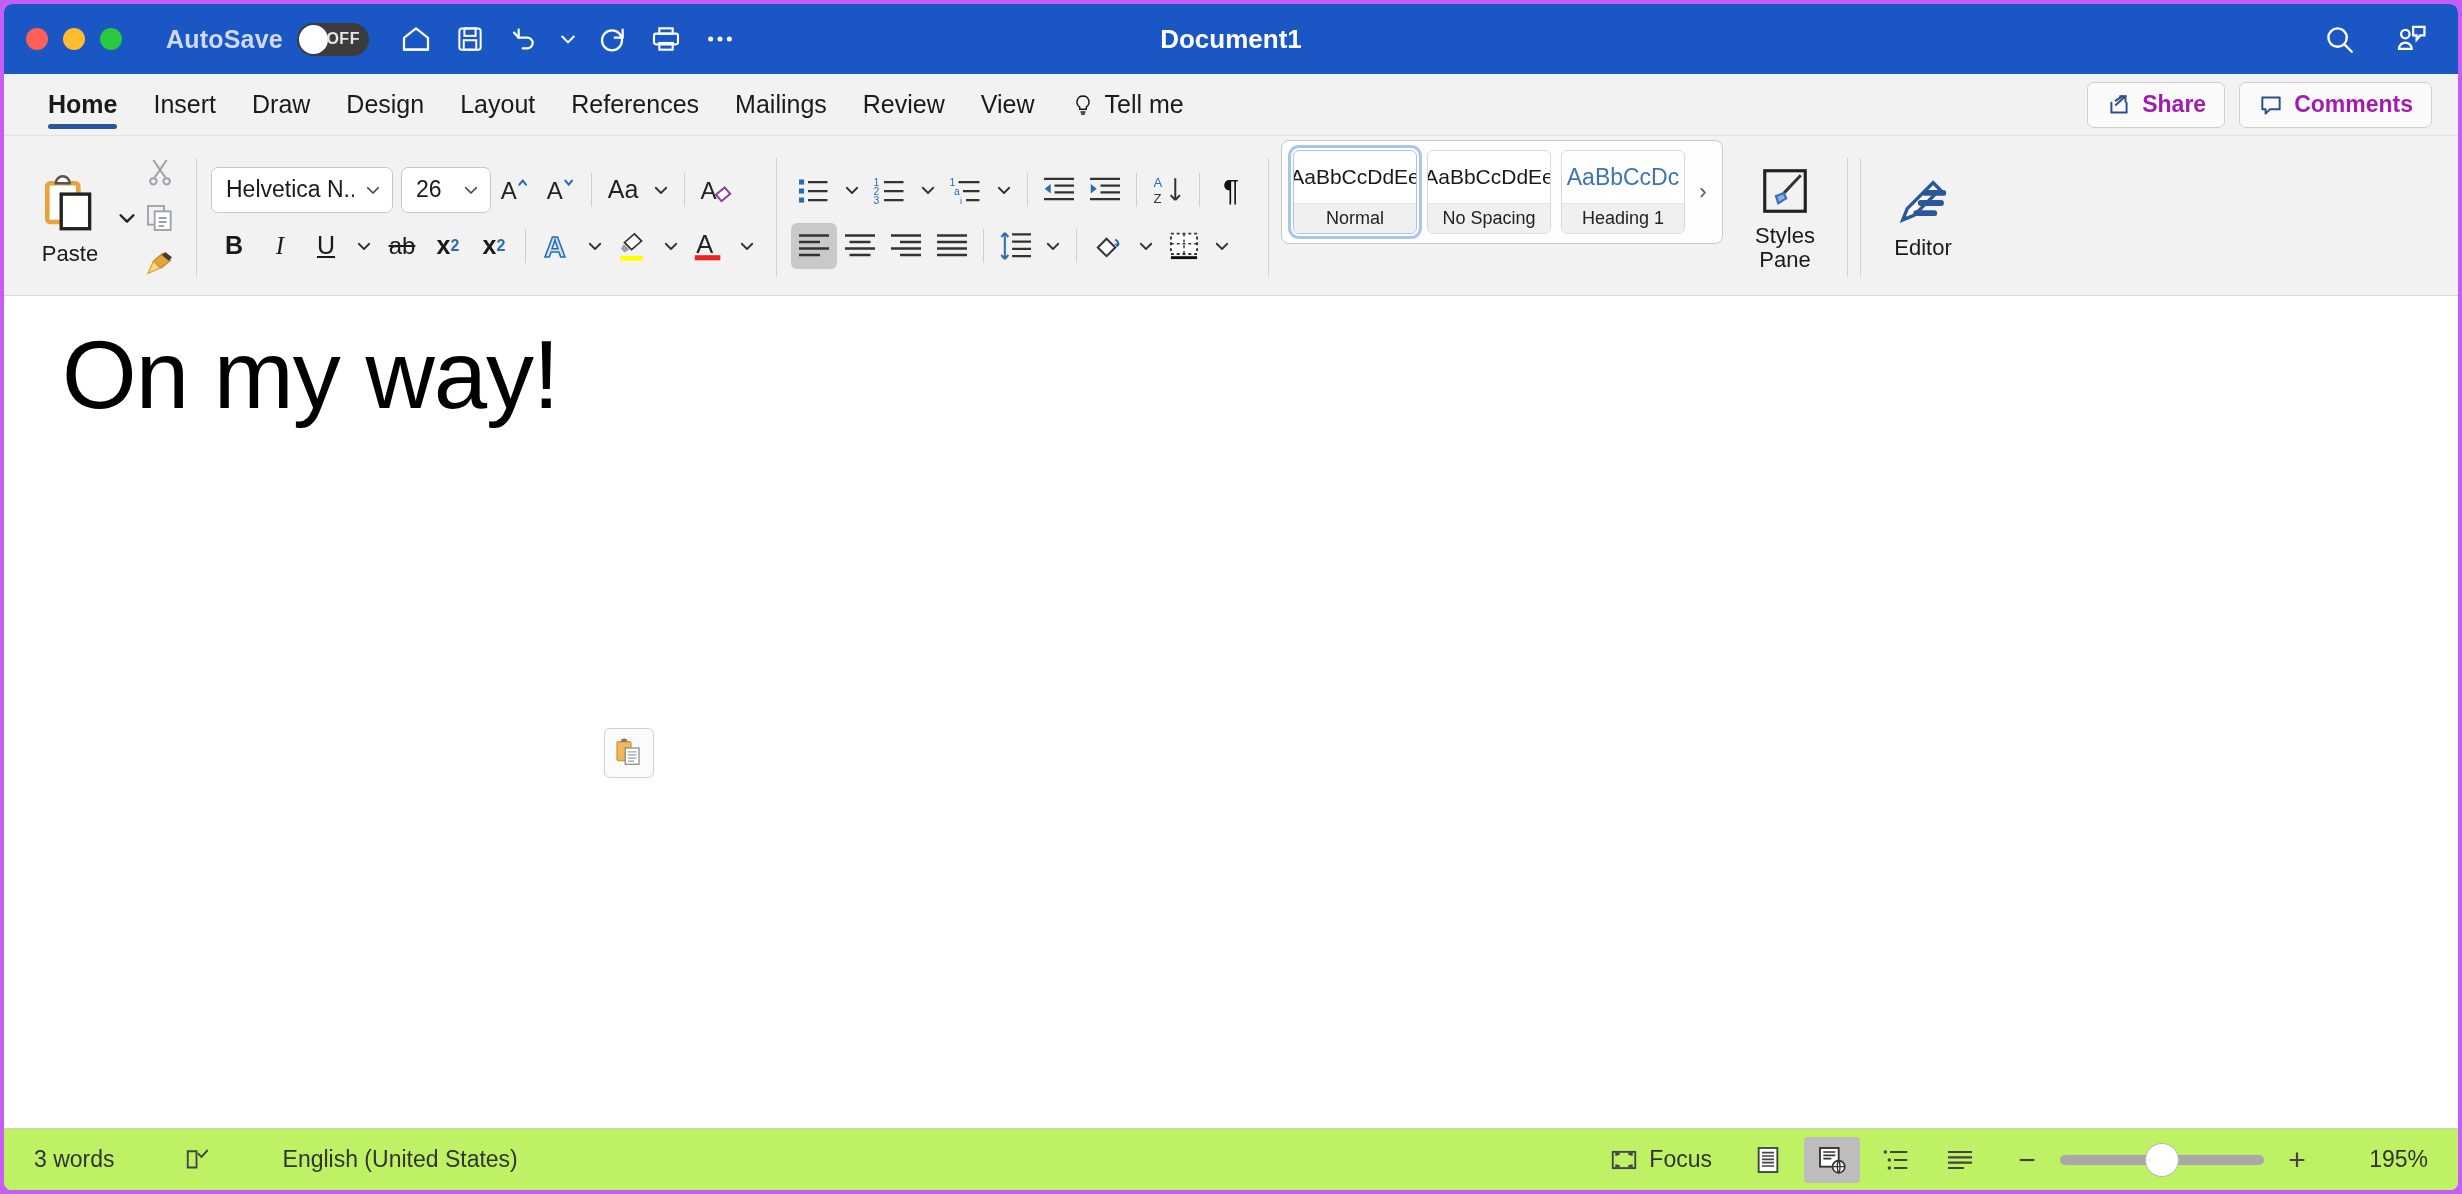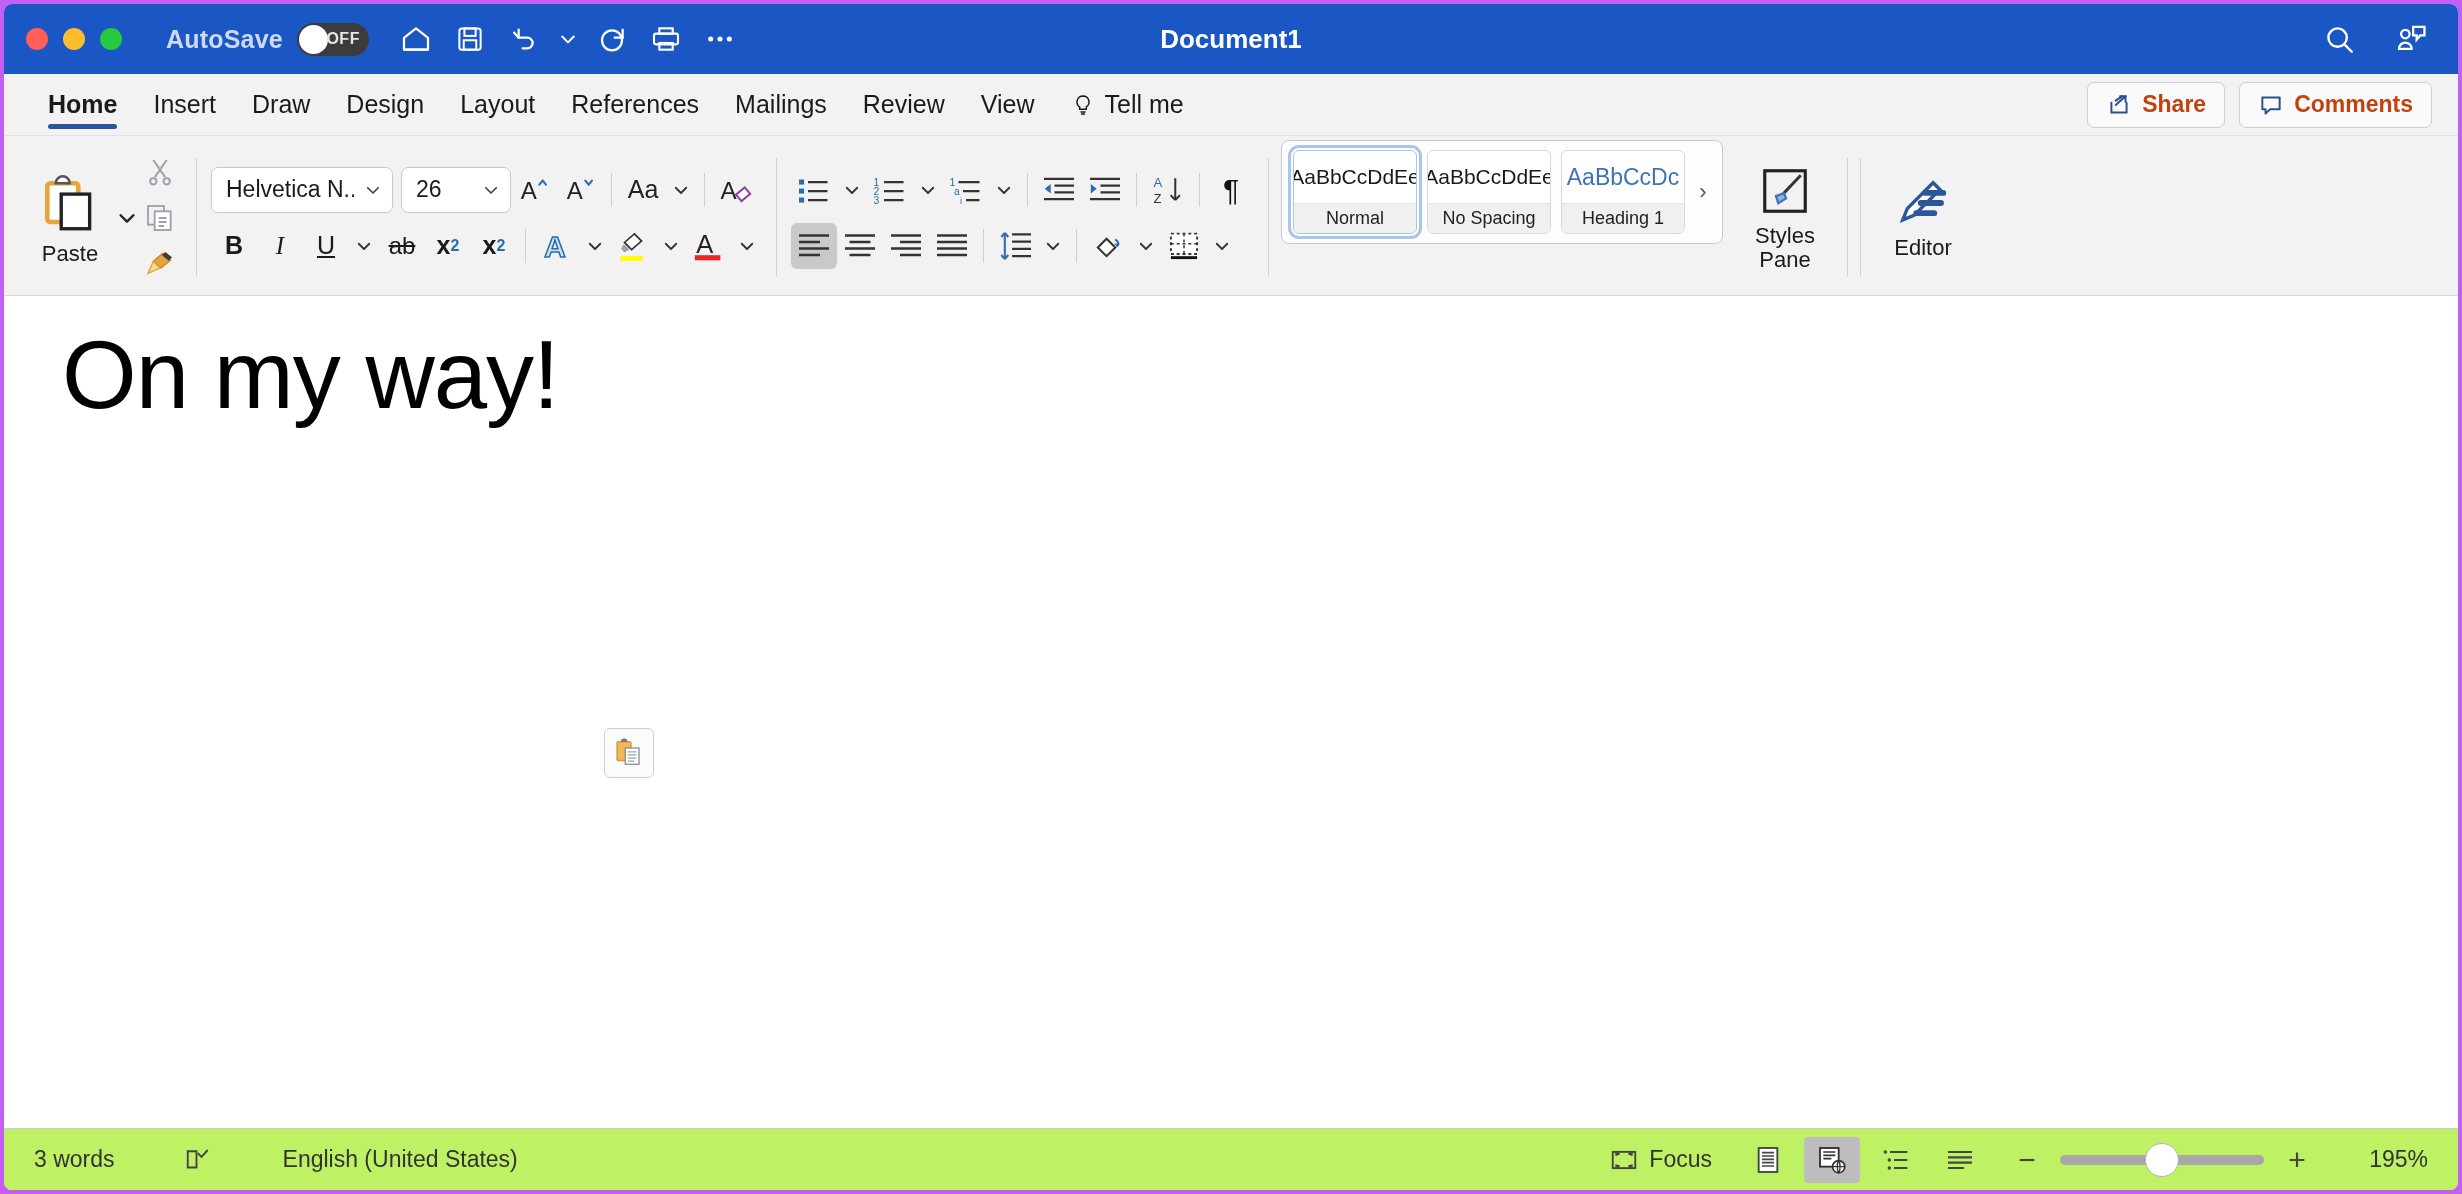--- a/index.html
+++ b/index.html
@@ -85,21 +85,21 @@
   .tab.active { font-weight: 700; }
   .tab.active::after {
     content: ""; position: absolute; left: 18px; right: 18px; bottom: 6px;
     height: 5px; border-radius: 3px; background: #2b579a;
   }
   .tab .bulb { margin-right: 10px; display: flex; }
   .tabbar-right { margin-left: auto; display: flex; gap: 14px; align-items: center; }
   .pill {
     display: flex; align-items: center; gap: 10px;
     border: 1px solid #cfcfcf; border-radius: 7px; background: #fafafa;
-    height: 46px; padding: 0 18px; color: #c2410c; font-size: 23px; font-weight: 700;
+    height: 46px; padding: 0 18px; color: #a21caf; font-size: 23px; font-weight: 700;
   }
 
   
   .ribbon {
     height: 160px; min-height: 160px;
     background: #f2f2f2;
     display: flex; align-items: stretch;
     padding: 4px 12px 0 12px;
     border-bottom: 1px solid #d8d8d8;
     position: relative;
@@ -119,21 +119,21 @@
 
   
   .font-col { display: flex; flex-direction: column; gap: 10px; }
   .row { display: flex; align-items: center; gap: 0px; }
   .combo {
     height: 46px; border: 1px solid #c8c8c8; border-radius: 7px; background: #fff;
     display: flex; align-items: center; padding: 0 10px 0 14px;
     font-size: 23px; color: #1a1a1a; gap: 10px;
   }
   .combo.font { width: 182px; }
-  .combo.size { width: 110px; }
+  .combo.size { width: 90px; }
   .combo .val { flex: 1; white-space: nowrap; overflow: hidden; }
   .ibtn {
     min-width: 46px; height: 46px; display: flex; align-items: center; justify-content: center;
     border-radius: 6px; font-size: 25px; color: #1a1a1a;
   }
   .ibtn.w-sm { min-width: 30px; }
   .ibtn.sel { background: #c9c9c9; }
   .vsep { width: 1px; height: 34px; background: #cfcfcf; margin: 0 8px; }
 
   

